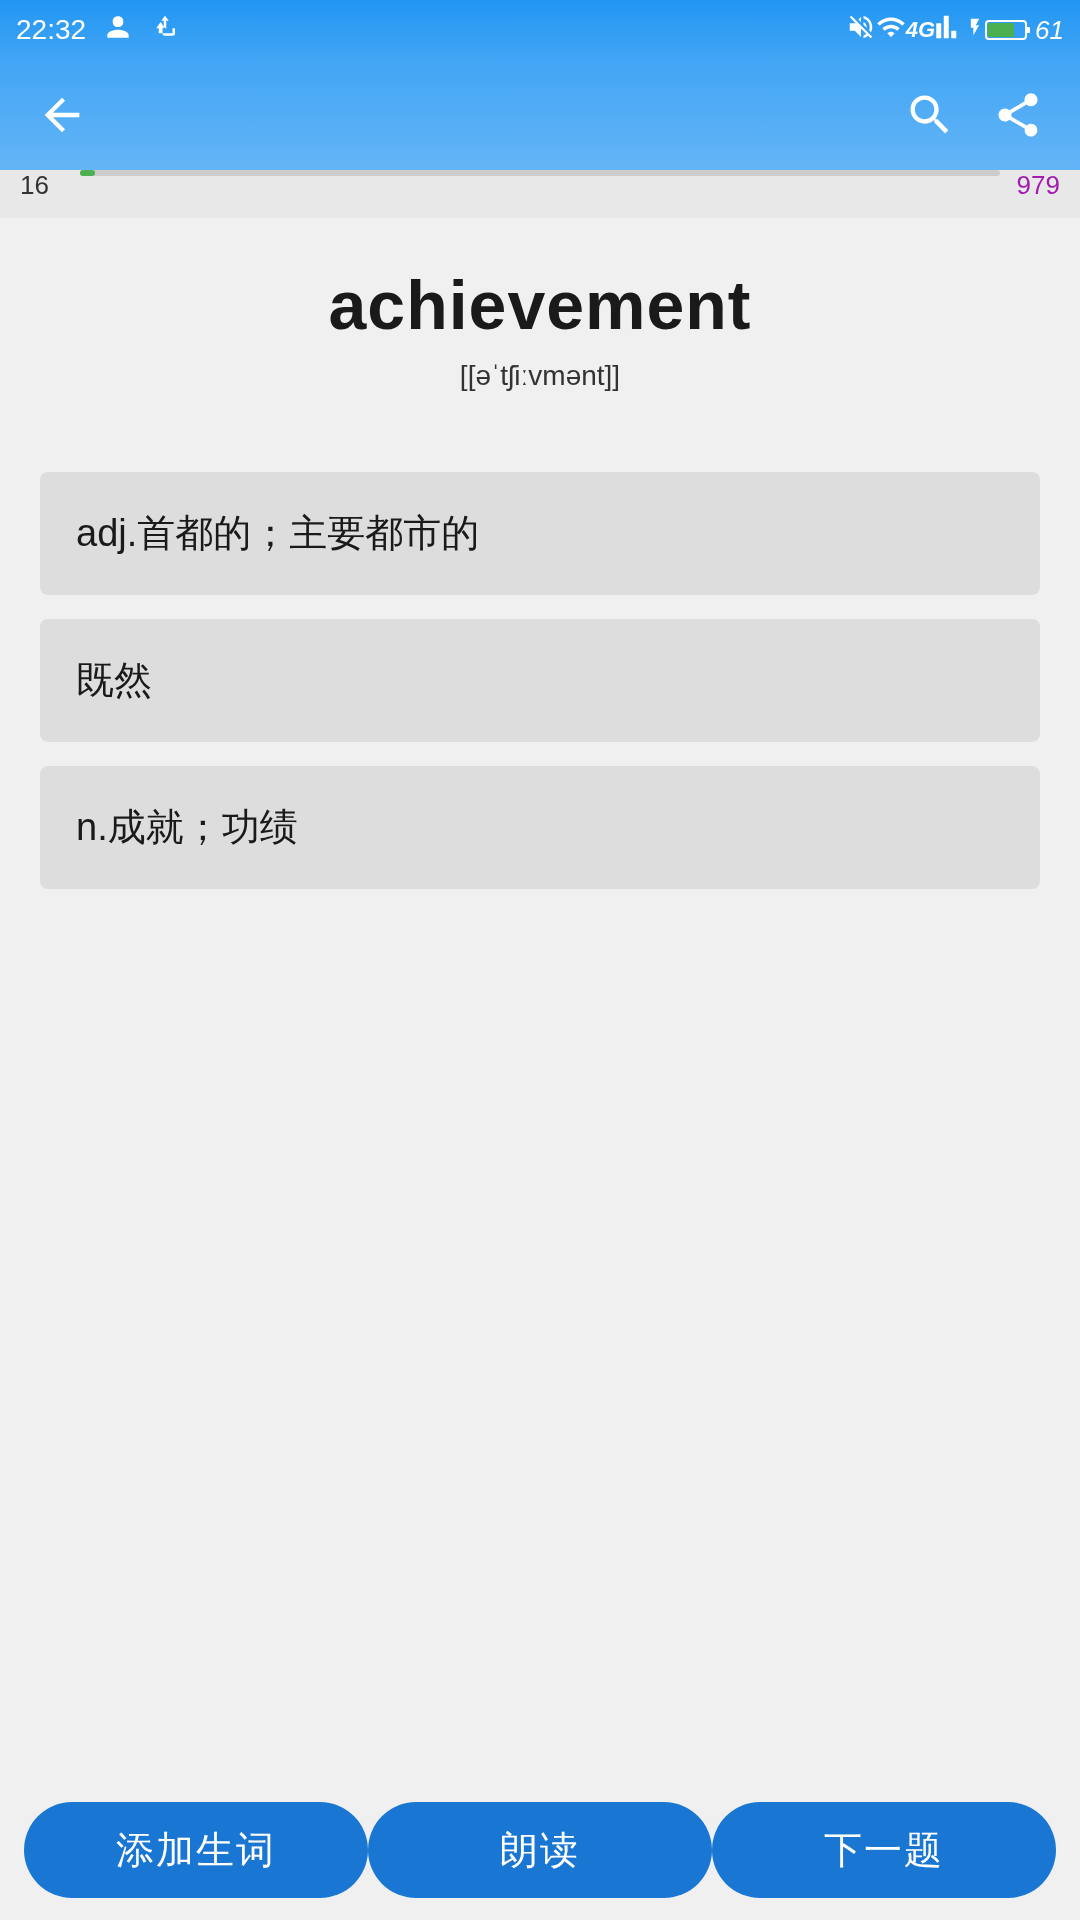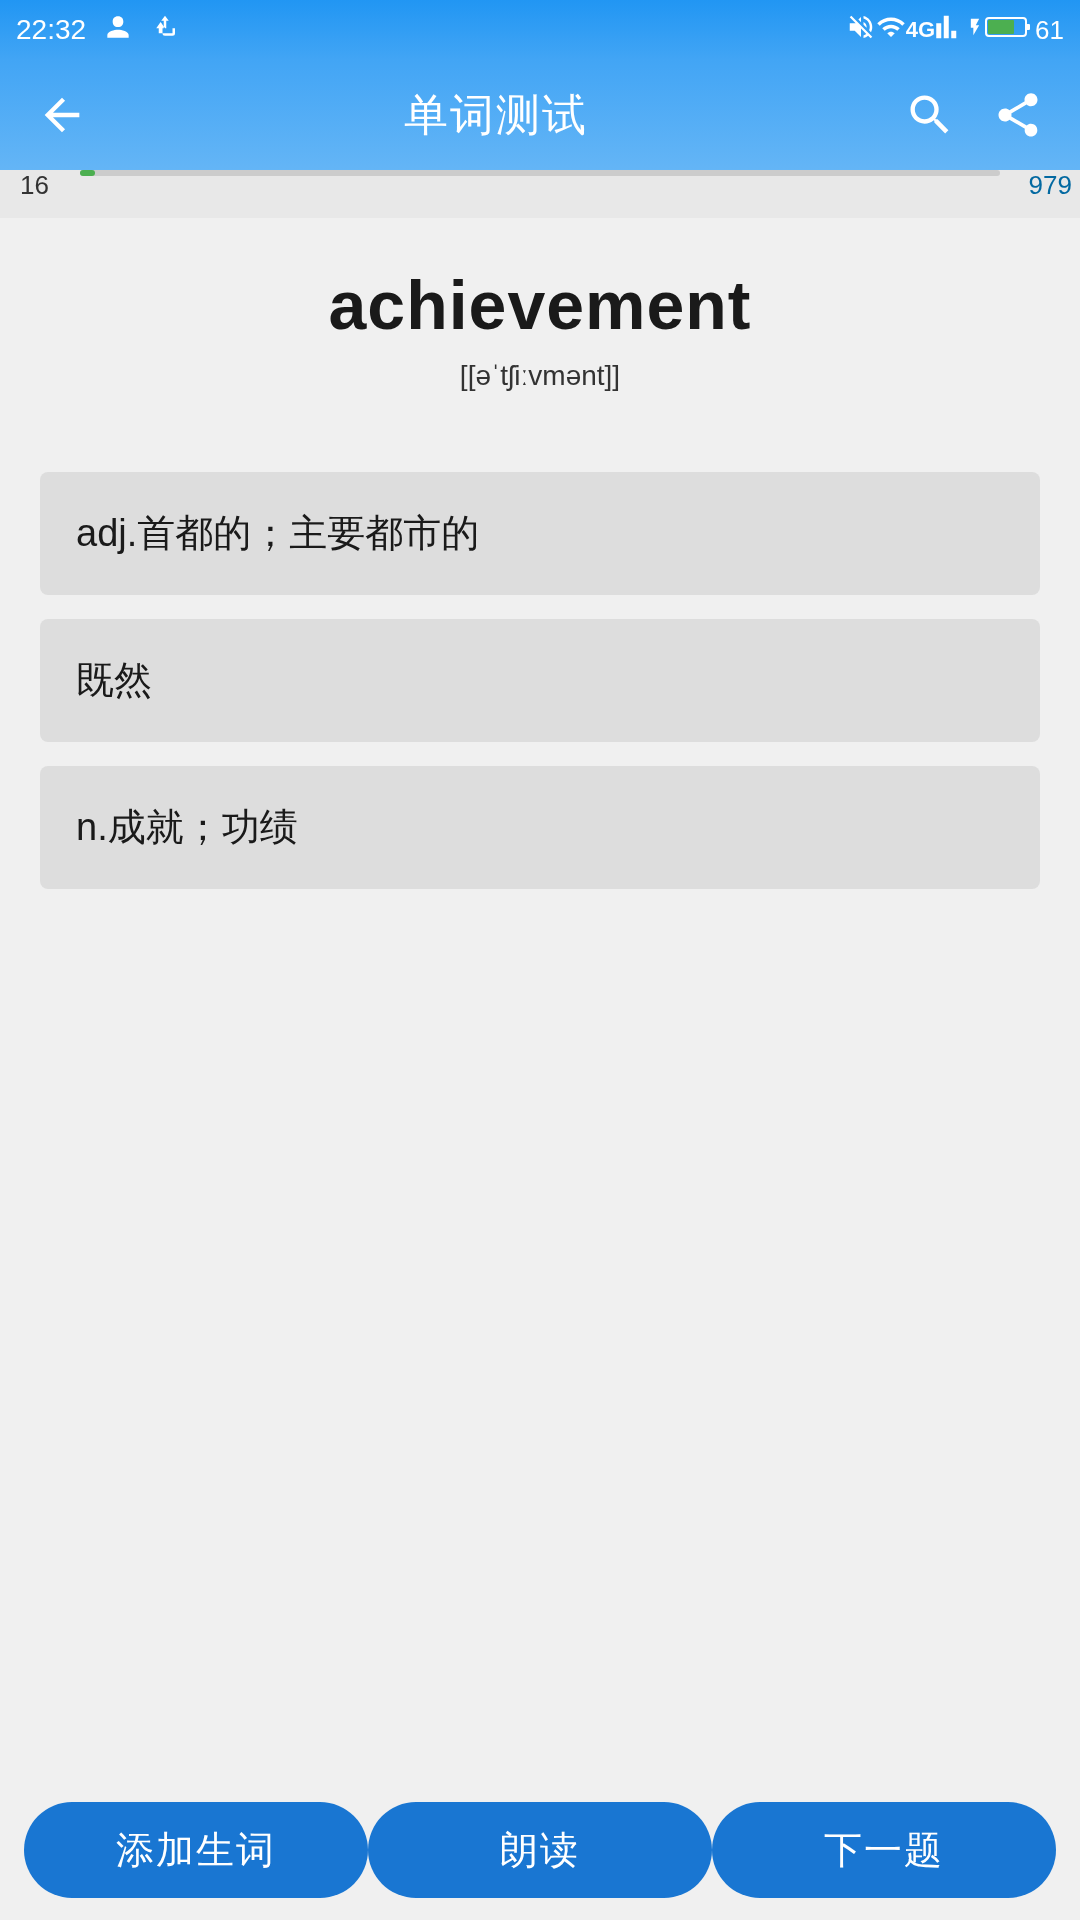--- a/index.html
+++ b/index.html
@@ -28,20 +28,21 @@
     }
     .status-left {
       display: flex;
       align-items: center;
       gap: 16px;
     }
     .status-right {
       display: flex;
       align-items: center;
       font-size: 26px;
+      font-style: italic;
     }
 
     
     .app-bar {
       width: 100%;
       height: 110px;
       background: linear-gradient(180deg, #42A5F5 0%, #64B5F6 100%);
       display: flex;
       align-items: center;
       justify-content: space-between;
@@ -78,23 +79,23 @@
     }
     .progress-label-left {
       position: absolute;
       left: 20px;
       font-size: 26px;
       color: #333;
       z-index: 2;
     }
     .progress-label-right {
       position: absolute;
-      right: 8px;
+      right: 20px;
       font-size: 26px;
-      color: #0369a1;
+      color: #a21caf;
       z-index: 2;
     }
     .progress-bar-track {
       width: 100%;
       height: 6px;
       background: #ccc;
       border-radius: 3px;
       margin: 0 60px;
     }
     .progress-bar-fill {
@@ -216,38 +217,37 @@
         <path d="M1 21h4V9H1v12zm6 0h4V3H7v18zm6 0h4v-6h-4v6z"></path>
       </svg>
     </span>
 
     <span>
       <svg width="20" height="30" viewBox="0 0 24 24" fill="white">
         <path d="M7 2v11h3v9l7-12h-4l4-8z"></path>
       </svg>
     </span>
 
-    <span style="display:flex;align-items:flex-start;gap:4px;">
+    <span style="display:flex;align-items:center;gap:4px;">
       <svg width="46" height="24" viewBox="0 0 46 24" fill="none">
         <rect x="1" y="3" width="40" height="18" rx="3" ry="3" stroke="white" stroke-width="2" fill="none"></rect>
         <rect x="41" y="9" width="4" height="6" rx="1" fill="white"></rect>
         <rect x="3" y="5" width="26" height="14" rx="1" fill="#4CAF50"></rect>
       </svg>
       <span style="font-size:26px;">61</span>
     </span>
   </div>
 </div>
 
 <div class="app-bar">
   <div class="icon-btn">
     <svg width="52" height="52" viewBox="0 0 24 24" fill="white">
       <path d="M20 11H7.83l5.59-5.59L12 4l-8 8 8 8 1.41-1.41L7.83 13H20v-2z"></path>
     </svg>
   </div>
-  <span class="app-bar-title">单词测试</span>
   <div class="app-bar-actions">
     <div class="icon-btn">
       <svg width="52" height="52" viewBox="0 0 24 24" fill="white">
         <path d="M15.5 14h-.79l-.28-.27A6.47 6.47 0 0016 9.5 6.5 6.5 0 109.5 16c1.61 0 3.09-.59 4.23-1.57l.27.28v.79l5 4.99L20.49 19l-4.99-5zm-6 0C7.01 14 5 11.99 5 9.5S7.01 5 9.5 5 14 7.01 14 9.5 11.99 14 9.5 14z"></path>
       </svg>
     </div>
     <div class="icon-btn">
       <svg width="52" height="52" viewBox="0 0 24 24" fill="white">
         <path d="M18 16.08c-.76 0-1.44.3-1.96.77L8.91 12.7c.05-.23.09-.46.09-.7s-.04-.47-.09-.7l7.05-4.11c.54.5 1.25.81 2.04.81 1.66 0 3-1.34 3-3s-1.34-3-3-3-3 1.34-3 3c0 .24.04.47.09.7L8.04 9.81C7.5 9.31 6.79 9 6 9c-1.66 0-3 1.34-3 3s1.34 3 3 3c.79 0 1.5-.31 2.04-.81l7.12 4.16c-.05.21-.08.43-.08.65 0 1.61 1.31 2.92 2.92 2.92s2.92-1.31 2.92-2.92-1.31-2.92-2.92-2.92z"></path>
       </svg>

